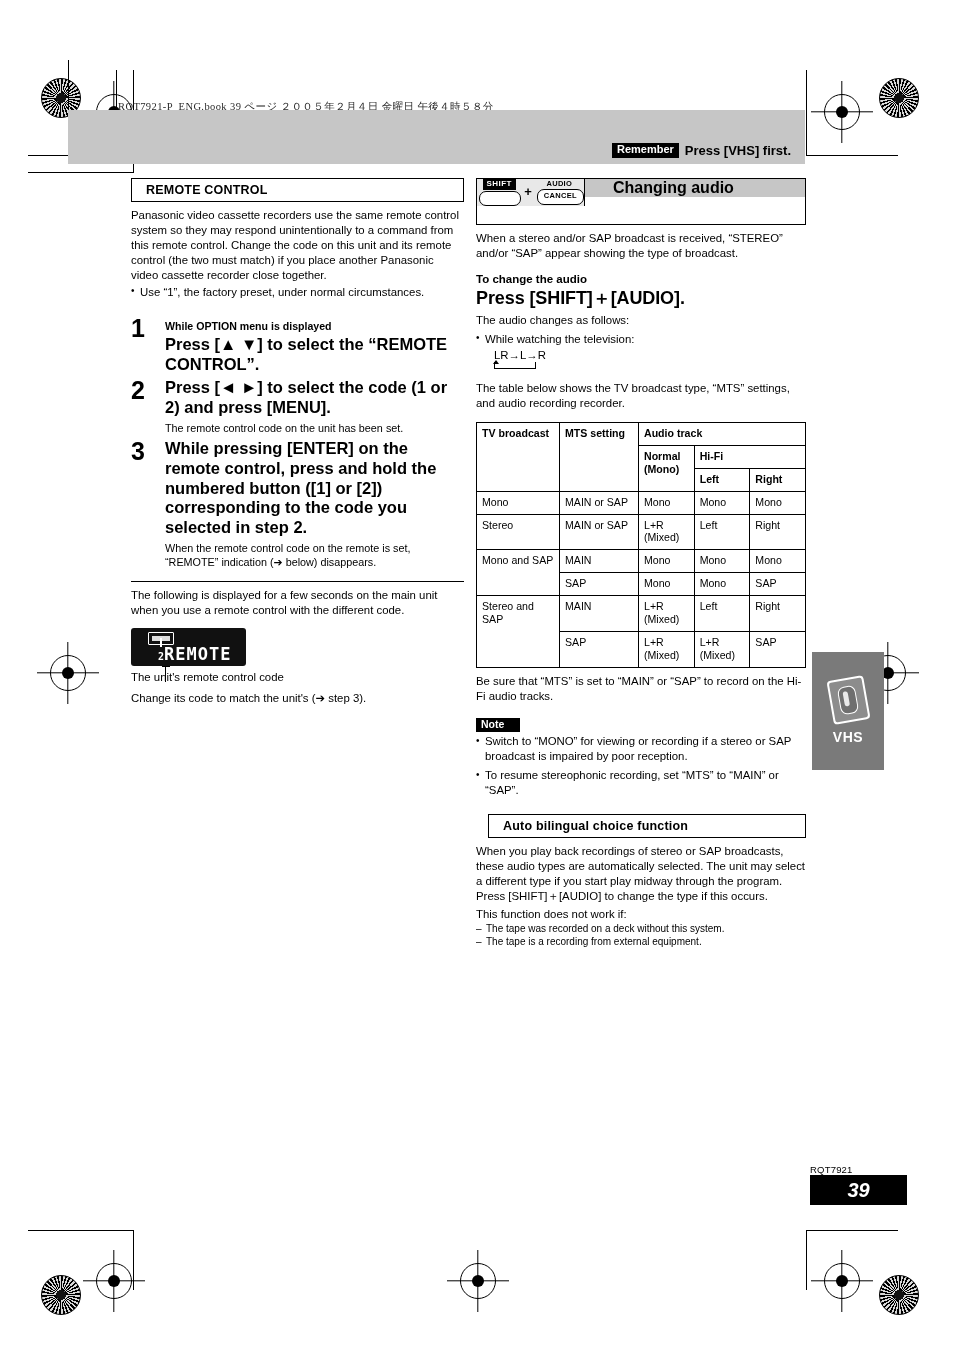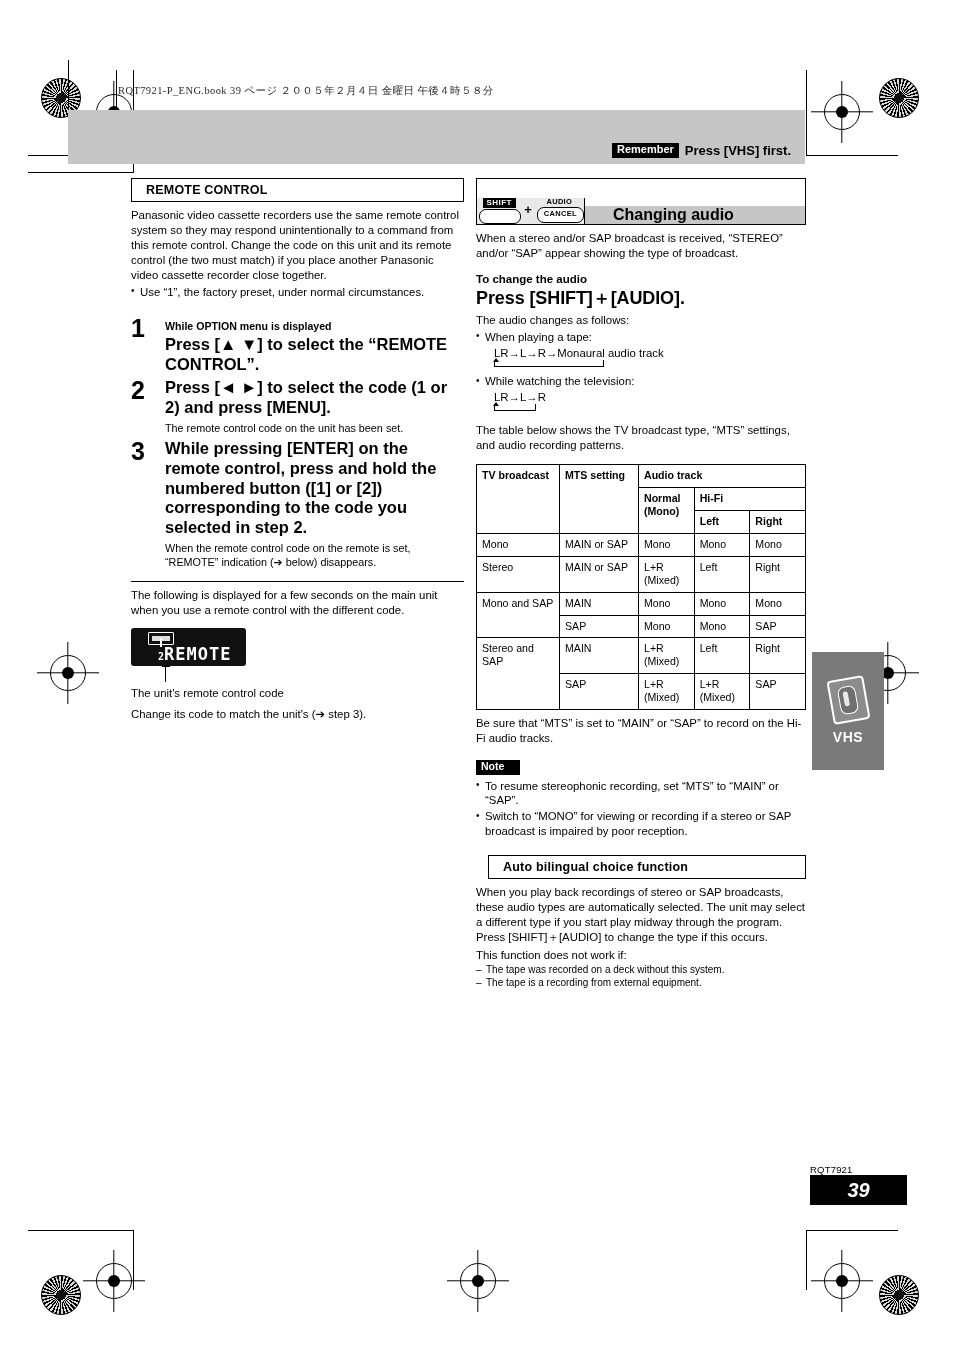--- a/index.html
+++ b/index.html
@@ -49,21 +49,21 @@
     border: 1px solid #000;
   }
   .cropline {
     position: absolute;
     background: #000;
   }
 
   
   .bookline {
     position: absolute;
-    left: 118px; top: 84px;
+    left: 118px; top: 100px;
     font-family: "Liberation Serif", serif;
     font-size: 10.5px;
     letter-spacing: 0.4px;
     color: #2a2a2a;
     white-space: nowrap;
   }
   .grayband {
     position: absolute;
     left: 68px; top: 110px;
     width: 737px; height: 54px;
@@ -236,21 +236,21 @@
     left: -3px; top: 0;
     width: 7.5px; height: 1.4px;
     background: #000;
   }
 
   
   .keybar {
     display: flex;
     border: 1.6px solid #000;
     height: 45px;
-    align-items: flex-end;
+    align-items: flex-start;
   }
   .keybar-icons {
     width: 107px;
     flex: 0 0 107px;
     background: #e8e8e8;
     border-right: 1.6px solid #000;
     display: flex;
     align-items: center;
     justify-content: center;
     gap: 5px;
@@ -550,21 +550,21 @@
   <p class="body tight">The following is displayed for a few seconds on the main unit when you use a remote control with the different code.</p>
 
   <div class="lcd">
     <div class="lcd-cass">
         <div class="lcd-cass-bar"></div>
       </div>
     <div class="lcd-text"><span class="small">2</span><span>REMOTE</span></div>
     <div class="callout"></div>
   </div>
 
-  <p class="body" style="margin-top:20px;">The unit's remote control code</p>
+  <p class="body" style="margin-top:4px;">The unit's remote control code</p>
 
   <p class="body">Change its code to match the unit's (➔ step 3).</p>
 </div>
 
 <div class="col-right">
 
   <div class="keybar">
     <div class="keybar-icons">
       <div class="key-shift">
         <div class="cap">SHIFT</div>
@@ -580,37 +580,30 @@
   </div>
 
   <p class="body">When a stereo and/or SAP broadcast is received, “STEREO” and/or “SAP” appear showing the type of broadcast.</p>
 
   <p class="subhead">To change the audio</p>
   <p class="bighead">Press [SHIFT]＋[AUDIO].</p>
 
   <p class="body tight">The audio changes as follows:</p>
 
   <ul class="dots">
-    <li>
-      <span>When playing a tape:</span>
-      <div class="flow">LR→L→R→Monaural audio track</div>
-      <div class="loopwrap">
-          <div class="loop" style="width:108px;"></div>
-        </div>
-    </li>
     <li style="margin-top:4px;">
       <span>While watching the television:</span>
       <div class="flow">LR→L→R</div>
       <div class="loopwrap">
           <div class="loop" style="width:40px;"></div>
         </div>
     </li>
   </ul>
 
-  <p class="body" style="margin-top:9px;">The table below shows the TV broadcast type, “MTS” settings, and audio recording patterns.</p>
+  <p class="body" style="margin-top:9px;">The table below shows the TV broadcast type, “MTS” settings, and audio recording recorder.</p>
 
   <table class="audio">
     <tbody>
         <tr>
       <th class="c1" rowspan="3">TV broadcast</th>
       <th class="c2" rowspan="3">MTS setting</th>
       <th colspan="3">Audio track</th>
     </tr>
     <tr>
       <th class="c3" rowspan="2">Normal (Mono)</th>
@@ -662,22 +655,22 @@
       <td>SAP</td>
     </tr>
   </tbody>
     </table>
 
   <p class="body">Be sure that “MTS” is set to “MAIN” or “SAP” to record on the Hi-Fi audio tracks.</p>
 
   <div><span class="note-tag">Note</span></div>
 
   <ul class="dots">
+    <li>Switch to “MONO” for viewing or recording if a stereo or SAP broadcast is impaired by poor reception.</li>
     <li style="margin-top:4px;">To resume stereophonic recording, set “MTS” to “MAIN” or “SAP”.</li>
-    <li>Switch to “MONO” for viewing or recording if a stereo or SAP broadcast is impaired by poor reception.</li>
   </ul>
 
   <div class="headbox" style="margin-top:16px;margin-left:12px;">Auto bilingual choice function</div>
 
   <p class="body">When you play back recordings of stereo or SAP broadcasts, these audio types are automatically selected. The unit may select a different type if you start play midway through the program. Press [SHIFT]＋[AUDIO] to change the type if this occurs.</p>
   <p class="body tight">This function does not work if:</p>
 
   <ul class="dashes">
     <li>The tape was recorded on a deck without this system.</li>
     <li>The tape is a recording from external equipment.</li>

